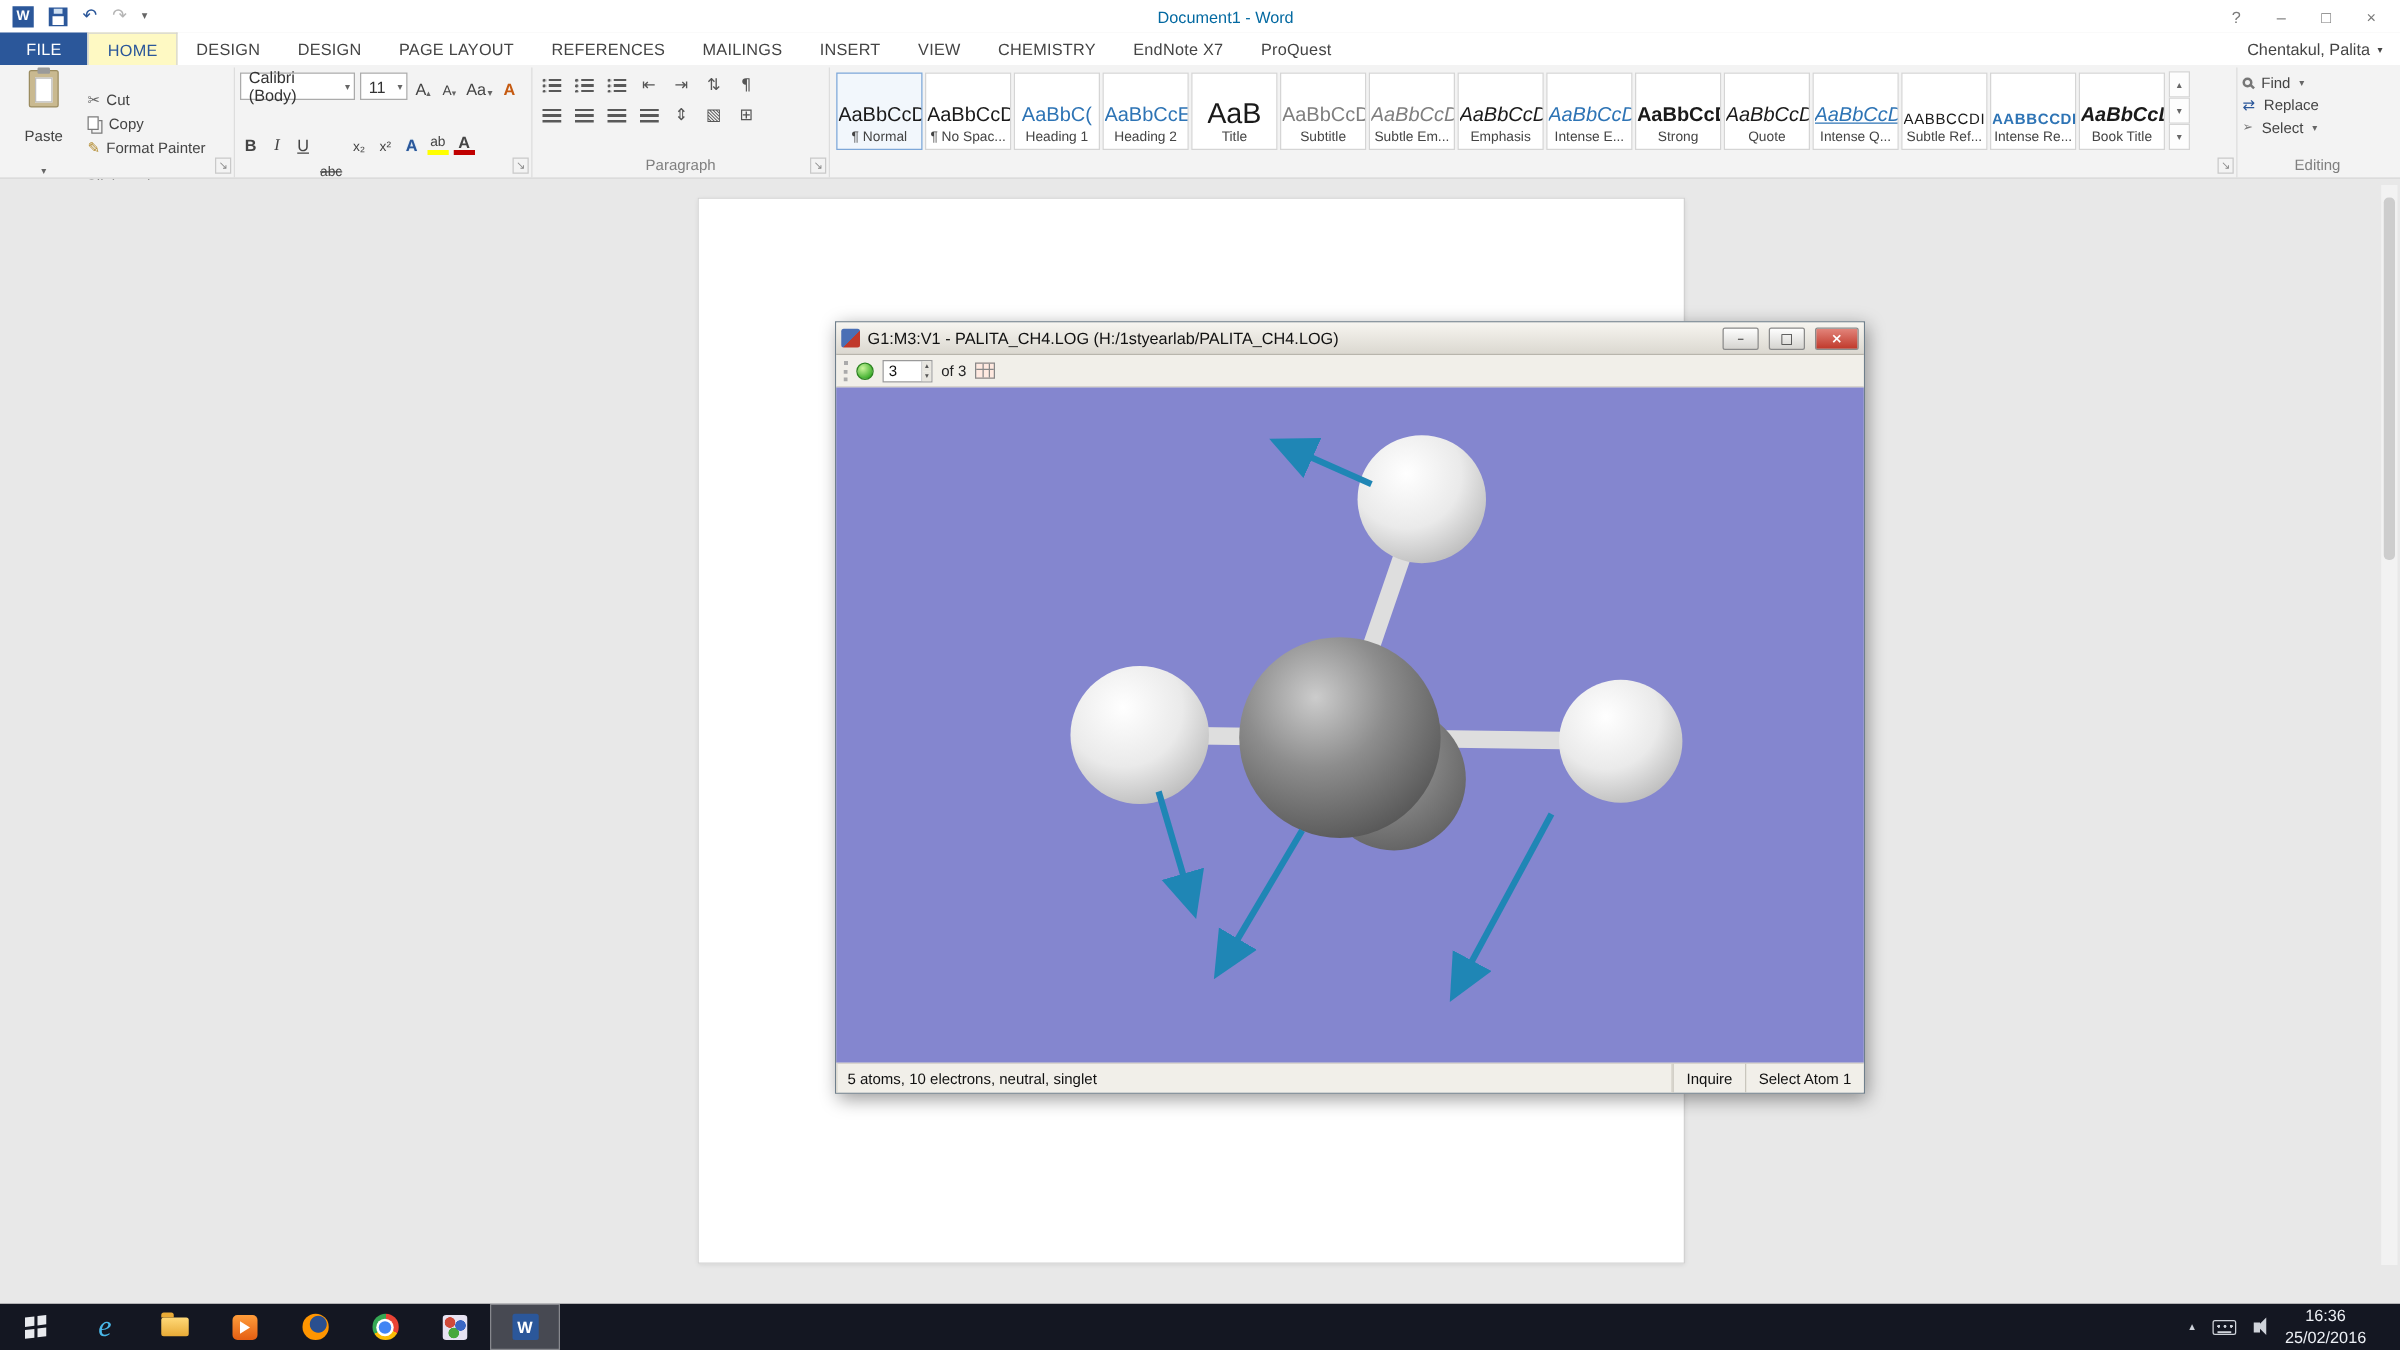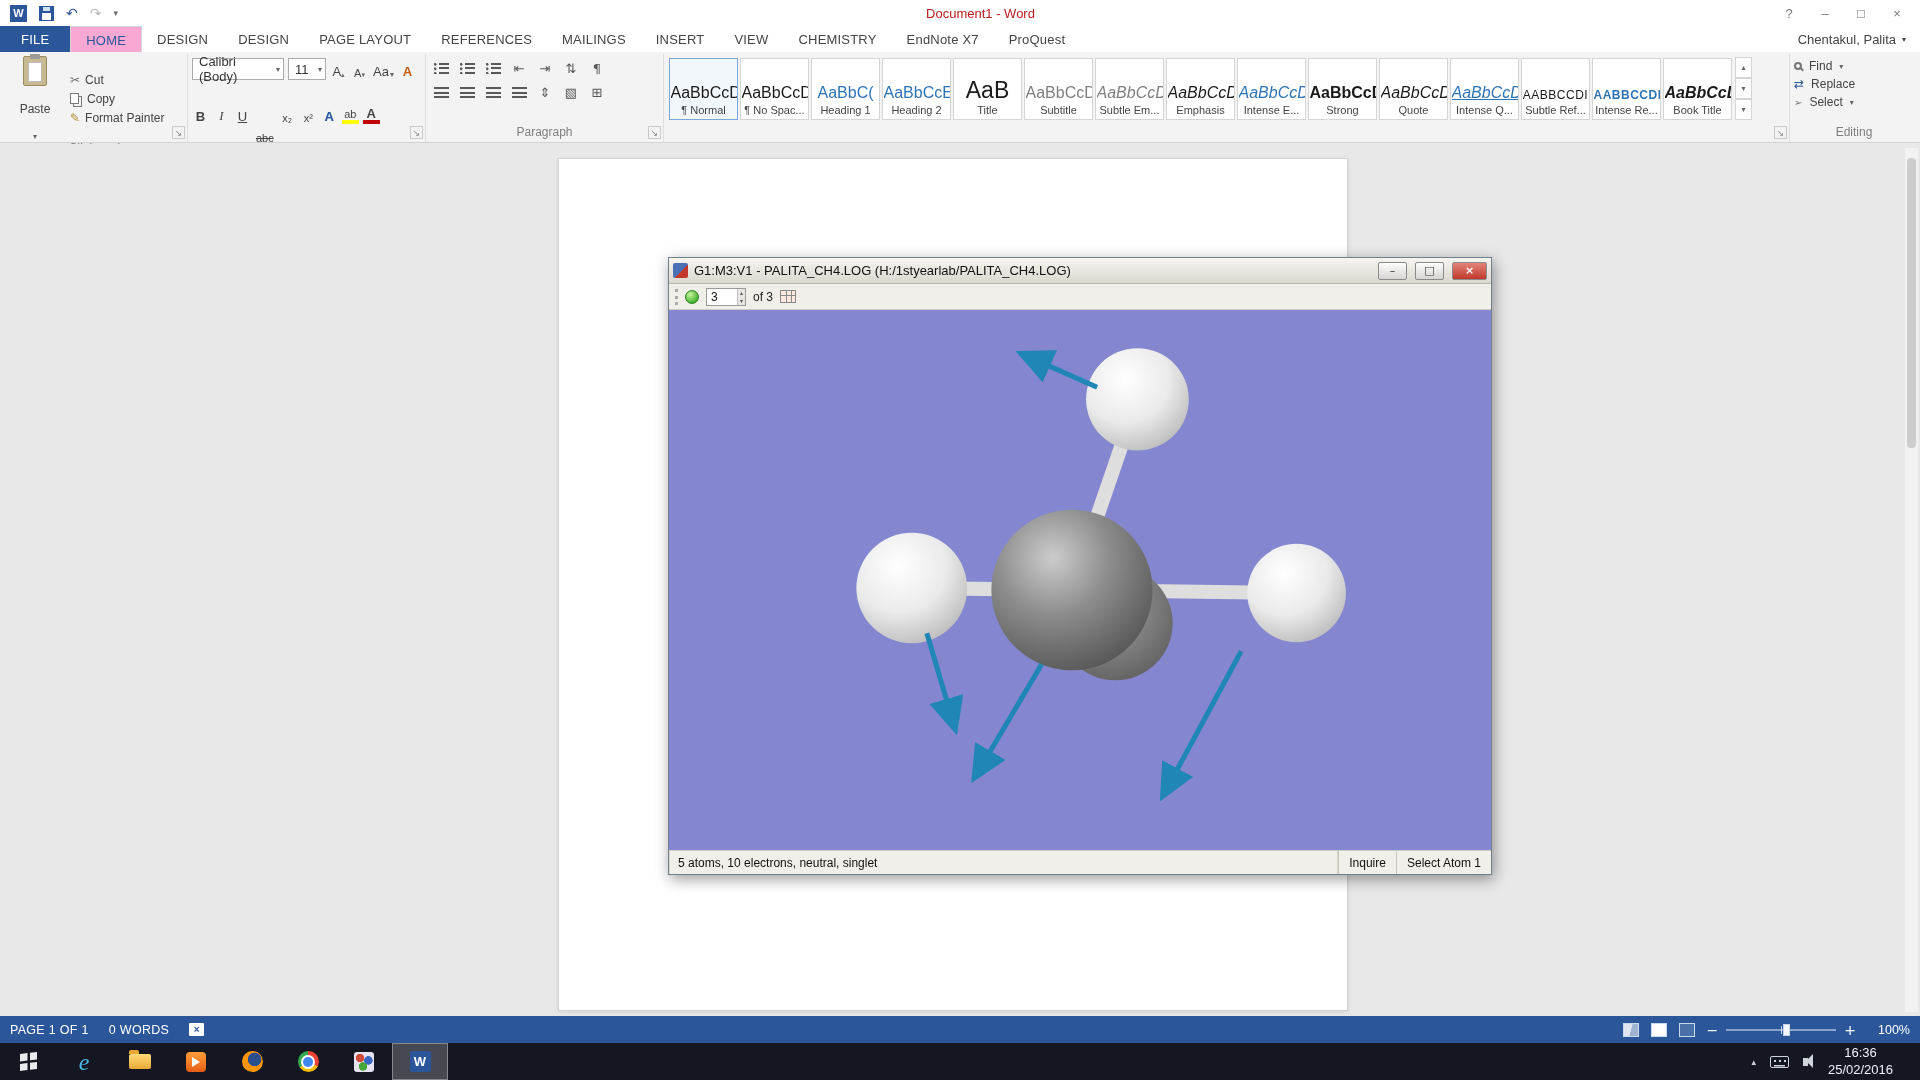--- a/index.html
+++ b/index.html
@@ -10,29 +10,29 @@
   
   .titlebar { height:26px; background:#fff; display:flex; align-items:center; position:relative; }
   .qat { display:flex; align-items:center; gap:12px; padding-left:10px; }
   .wlogo { width:17px; height:17px; background:#2b579a; color:#fff; font-size:11px; font-weight:bold; display:flex; align-items:center; justify-content:center; }
   .saveicon { width:15px; height:15px; background:#2b579a; position:relative; }
   .saveicon::after { content:""; position:absolute; left:3px; bottom:1px; width:9px; height:7px; background:#fff; }
   .saveicon::before { content:""; position:absolute; left:4px; top:1px; width:7px; height:4px; background:#cfe0f2; }
   .qat .glyph { font-size:14px; color:#2b579a; }
   .qat .glyph.dim { color:#b5b5b5; }
   .qat .mini { font-size:9px; color:#666; }
-  .apptitle { position:absolute; left:50%; transform:translateX(-50%); font-size:13px; color:#b91c1c;padding-left:41px; }
+  .apptitle { position:absolute; left:50%; transform:translateX(-50%); font-size:13px; color:#0369a1;padding-left:41px; }
   .winbtns { margin-left:auto; display:flex; align-items:center; gap:2px; padding-right:6px; }
   .winbtn { width:34px; height:22px; display:flex; align-items:center; justify-content:center; font-size:13px; color:#7a7a7a; }
 
   
   .tabrow { height:26px; background:#fff; display:flex; align-items:stretch; font-size:13px; position:relative; }
   .tab { padding:4px 15px 3px; display:flex; align-items:center; color:#444; letter-spacing:.2px; }
   .tab.file { background:#2b579a; color:#fff; padding:4px 21px; }
-  .tab.active { background:#f9a8d4; color:#2b579a; border:1px solid #d4d4d4; border-bottom:none; }
+  .tab.active { background:#fef9c3; color:#2b579a; border:1px solid #d4d4d4; border-bottom:none; }
   .userbox { margin-left:auto; display:flex; align-items:center; gap:6px; padding-right:14px; color:#444; font-size:13px; }
 
   
   .ribbon { height:91px; background:#f3f3f3; border-bottom:1px solid #d4d4d4; display:flex; padding:2px 2px 0; }
   .rgroup { position:relative; display:flex; flex-direction:column; border-right:1px solid #dddddd; padding:2px 4px 0; }
   .rbody { flex:1; display:flex; }
   .rlabel { height:20px; font-size:12px; color:#7f7f7f; display:flex; align-items:center; justify-content:center; }
   .launcher { position:absolute; right:2px; bottom:3px; font-size:9px; color:#8a8a8a; border:1px solid #c9c9c9; width:13px; height:13px; display:flex; align-items:center; justify-content:center; }
 
   
@@ -500,39 +500,20 @@
         </svg>
       </div>
       <div class="vstatus">
         <span class="vstat-left">5 atoms, 10 electrons, neutral, singlet</span>
         <span class="vcell">Inquire</span>
         <span class="vcell">Select Atom 1</span>
       </div>
     </div>
   </div>
 
-  <div class="wstatus">
-    <span class="seg">PAGE 1 OF 1</span>
-    <span class="seg">0 WORDS</span>
-    <span class="proof"></span>
-    <div class="wsright">
-      <span class="viewico book"></span>
-      <span class="viewico cur"></span>
-      <span class="viewico"></span>
-      <span class="zoomwrap">
-        <span class="zsign glyph">−</span>
-        <span class="ztrack">
-            <span class="znotch"></span>
-            <span class="zthumb"></span>
-          </span>
-        <span class="zsign glyph">+</span>
-      </span>
-      <span class="zpct">100%</span>
-    </div>
-  </div>
 
   <div class="taskbar">
     <span class="tbtn">
         <span class="winflag"></span>
       </span>
     <span class="tbtn">
         <span class="ie-e">e</span>
       </span>
     <span class="tbtn">
         <span class="folder"></span>

